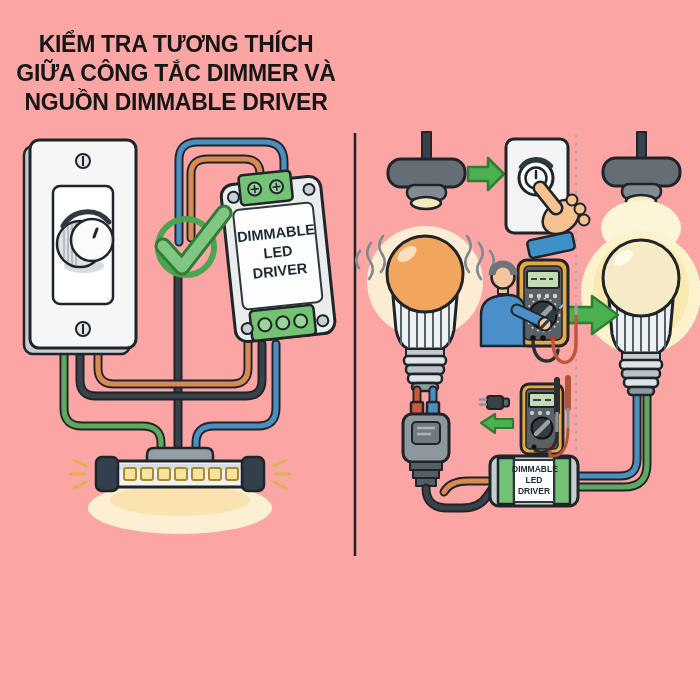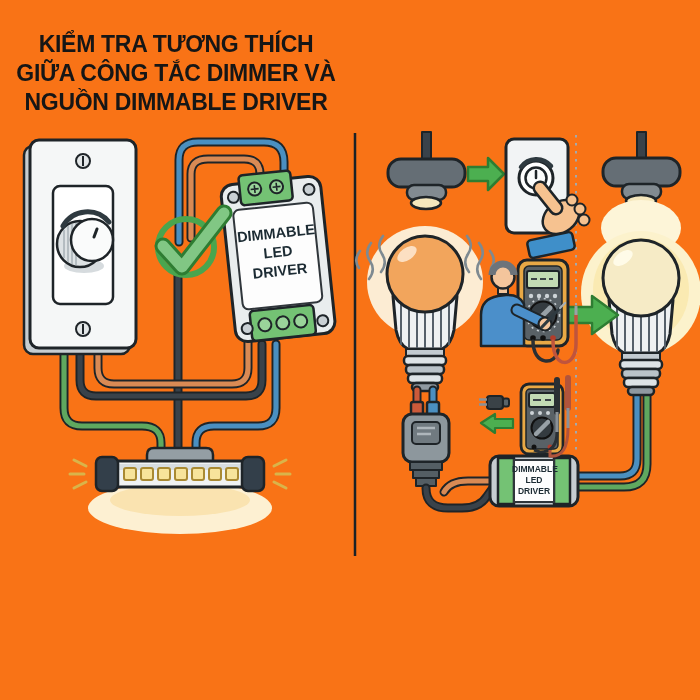--- a/index.html
+++ b/index.html
@@ -1,16 +1,16 @@
 <!DOCTYPE html>
 <html><head>
 <meta charset="utf-8">
 <style>
   html,body{margin:0;padding:0;background:#ffffff;}
-  #canvas{position:relative;width:700px;height:700px;background:#f97316;overflow:hidden;
+  #canvas{position:relative;width:700px;height:700px;background:#fca5a5;overflow:hidden;
           font-family:"Liberation Sans",sans-serif;}
   svg{position:absolute;left:0;top:0;}
   .title{position:absolute;font-weight:bold;color:#161616;text-align:center;
          white-space:pre-line;font-family:"Liberation Sans",sans-serif;}
   #title-left{left:8px;top:30px;width:336px;font-size:23px;line-height:1.27;letter-spacing:-0.3px;}
   #title-right{left:360px;top:50px;width:332px;font-size:23px;line-height:1.27;letter-spacing:-0.3px;}
   .driver-label{position:absolute;font-weight:bold;text-align:center;white-space:pre-line;
                 color:#1c2b33;font-family:"Liberation Sans",sans-serif;}
   #dl-left{left:234px;top:224px;width:88px;font-size:14.5px;line-height:1.3;transform:rotate(-6deg);}
   #dl-right{left:512px;top:464px;width:44px;font-size:8.5px;line-height:1.3;}

